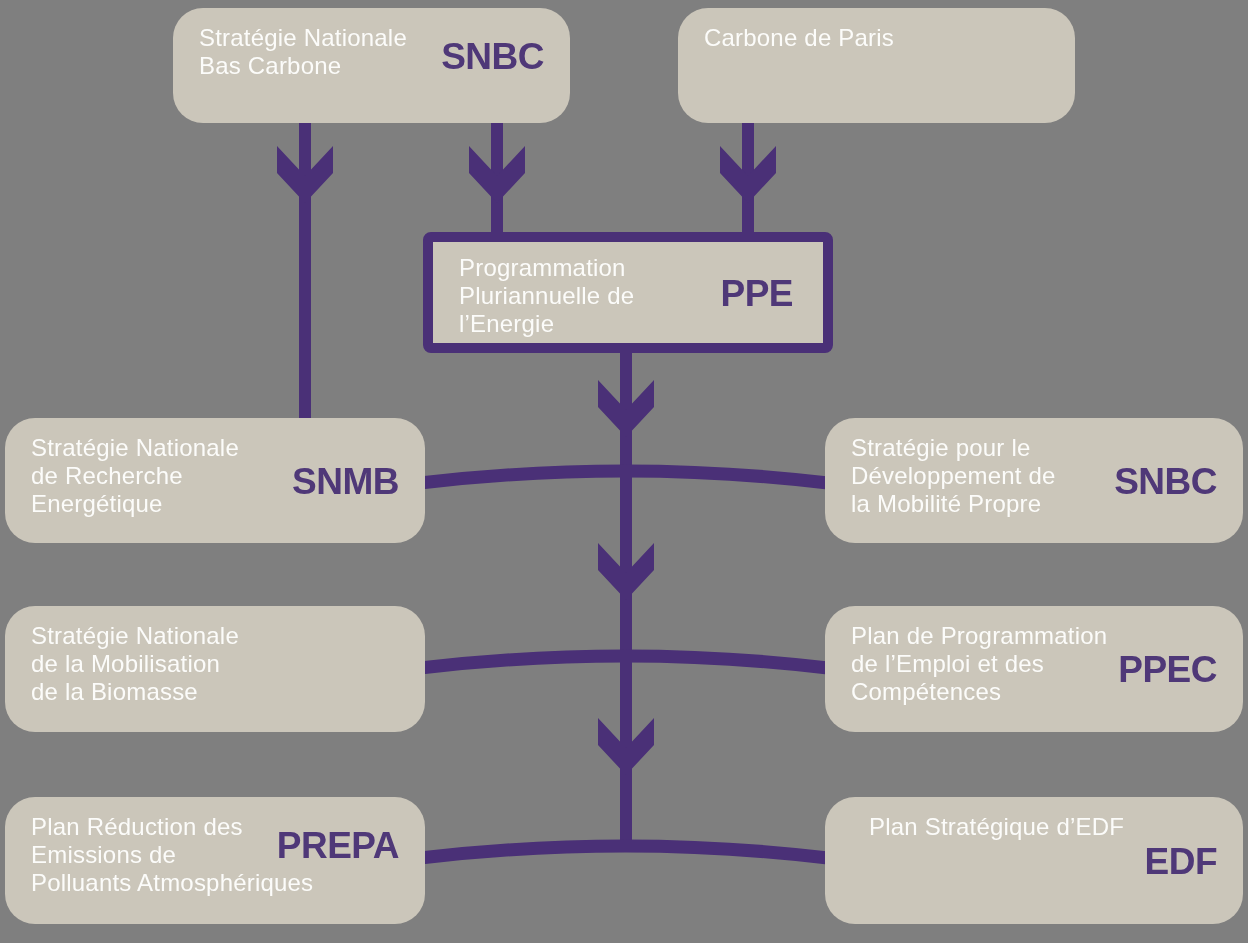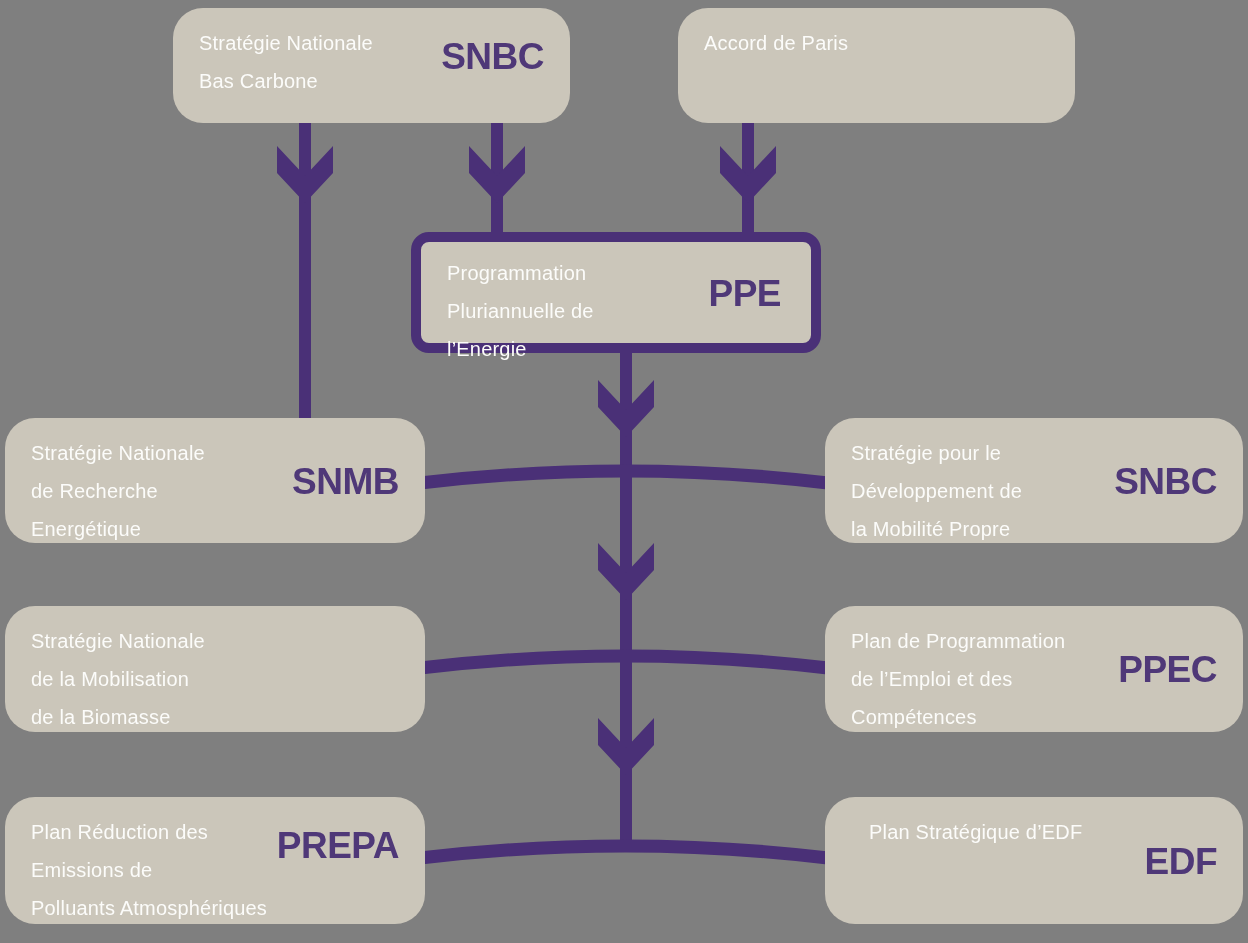--- a/index.html
+++ b/index.html
@@ -17,42 +17,42 @@
   .connectors path{stroke:var(--purple);stroke-width:13;fill:none;}
   .connectors polygon{fill:var(--purple);}
   .node{
     position:absolute;
     background:var(--box);
     border-radius:30px;
     padding:16px 26px;
   }
   .desc{
     color:var(--txt);
-    font-size:20px;
-    line-height:38px;
+    font-size:24px;
+    line-height:28px;
     white-space:pre-line;
     letter-spacing:.2px;
   }
   .abbr{
     position:absolute;
     right:26px;
     top:50%;
     transform:translateY(-50%);
     color:var(--abbr);
     font-weight:bold;
     font-size:37px;
     line-height:45px;
     text-align:right;
     white-space:pre-line;
     letter-spacing:-.5px;
   }
   .n-snbc {left:173px;top:8px;  width:397px;height:115px;}
   .n-accord{left:678px;top:8px; width:397px;height:115px;}
-  .n-ppe  {left:411px;top:232px;width:410px;height:121px;
-           border:10px solid var(--purple);border-radius:18px;padding:12px 26px;}
+  .n-ppe  {left:423px;top:232px;width:410px;height:121px;
+           border:10px solid var(--purple);border-radius:8px;padding:12px 26px;}
   .n-snre {left:5px;  top:418px;width:420px;height:125px;}
   .n-sdmp {left:825px;top:418px;width:418px;height:125px;}
   .n-snmb {left:5px;  top:606px;width:420px;height:126px;}
   .n-ppec {left:825px;top:606px;width:418px;height:126px;}
   .n-prepa{left:5px;  top:797px;width:420px;height:127px;}
   .n-edf  {left:825px;top:797px;width:418px;height:127px;padding-left:44px;}
   .n-snbc .abbr{top:26px;transform:none;}
   .n-prepa .abbr{top:26px;transform:none;}
   .n-ppe .abbr{right:30px;}
 </style>
@@ -91,21 +91,21 @@
     </g>
   </svg>
 
   <div class="node n-snbc">
     <div class="desc">Stratégie Nationale
 Bas Carbone</div>
     <div class="abbr">SNBC</div>
   </div>
 
   <div class="node n-accord">
-    <div class="desc">Accord de Paris</div>
+    <div class="desc">Carbone de Paris</div>
   </div>
 
   <div class="node n-ppe">
     <div class="desc">Programmation
 Pluriannuelle de
 l’Energie</div>
     <div class="abbr">PPE</div>
   </div>
 
   <div class="node n-snre">

